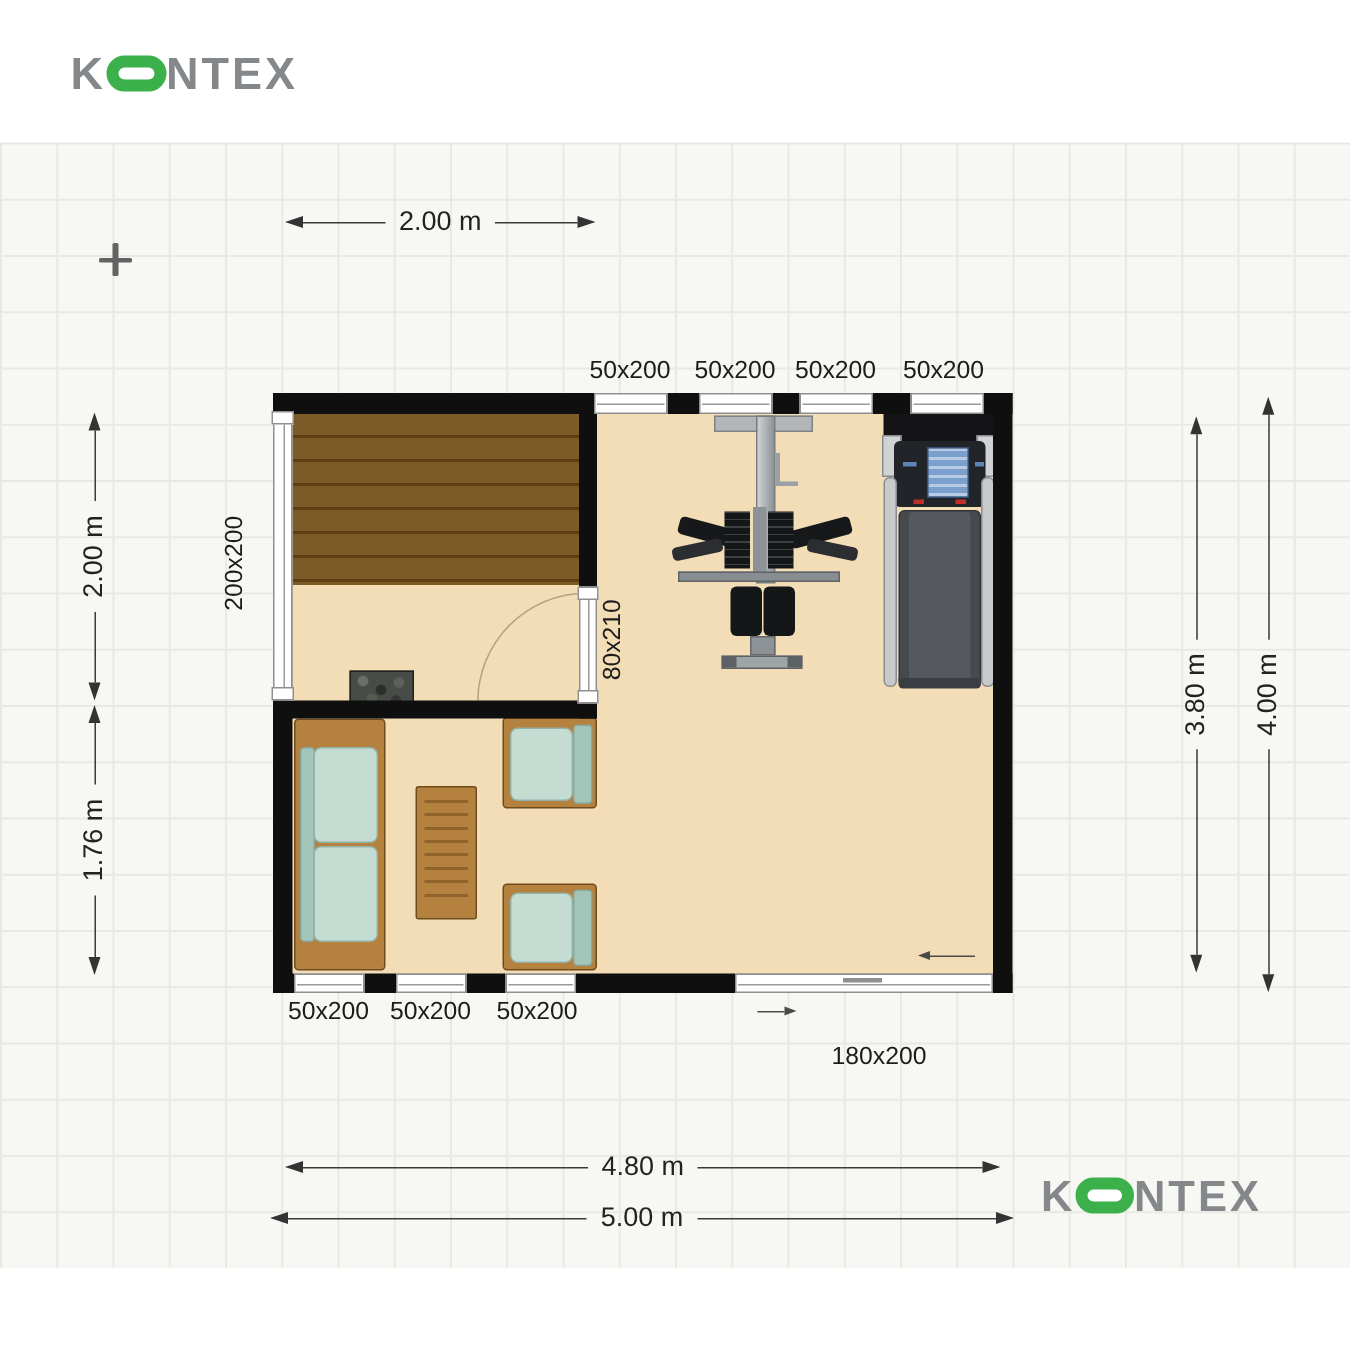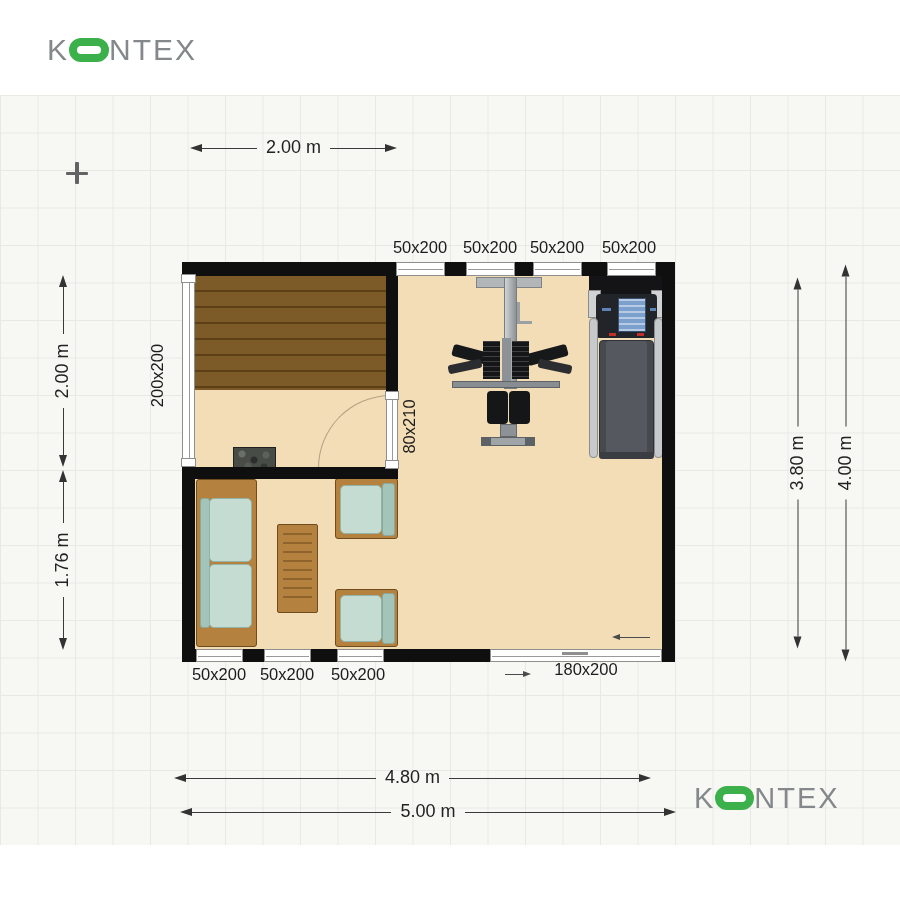--- a/index.html
+++ b/index.html
@@ -5,21 +5,21 @@
   html,body{margin:0;padding:0;background:#ffffff;}
   #canvas{position:relative;width:900px;height:900px;overflow:hidden;background:#ffffff;
           font-family:"Liberation Sans", sans-serif;color:#1c1c1c;}
   .abs{position:absolute;}
   
   #grid{position:absolute;left:0;top:95px;width:900px;height:750px;background-color:#f7f7f4;
         background-image:linear-gradient(to right,#e9e9e4 1px,transparent 1px),
                          linear-gradient(to bottom,#e9e9e4 1px,transparent 1px);
         background-size:37.5px 37.5px;}
   
-  .logo{position:absolute;font-weight:400;color:#84888b;letter-spacing:2px;white-space:nowrap;}
+  .logo{position:absolute;font-weight:700;color:#84888b;letter-spacing:2px;white-space:nowrap;}
   .logo .oshape{display:inline-block;background:#ffffff;border-style:solid;border-color:#3cb04a;vertical-align:-2px;}
   
   .wall{position:absolute;background:#0f0f0f;z-index:3;}
   .floor{position:absolute;background:#f3ddb6;z-index:1;}
   .win{position:absolute;background:#ffffff;border:1px solid #8f8f8f;box-sizing:border-box;z-index:4;}
   .win.h::after{content:"";position:absolute;left:1px;right:1px;top:50%;height:1px;background:#9a9a9a;}
   .win.v::after{content:"";position:absolute;top:1px;bottom:1px;left:50%;width:1px;background:#9a9a9a;}
   .cap{position:absolute;background:#ffffff;border:1px solid #8f8f8f;box-sizing:border-box;z-index:5;}
   .door-arc{position:absolute;width:72px;height:72px;border-top:1.5px solid #b2a183;border-left:1.5px solid #b2a183;
             border-top-left-radius:100% 100%;z-index:2;}
@@ -153,42 +153,42 @@
   <div class="cap" style="left:385px;top:391px;width:14px;height:9px;"></div>
   <div class="cap" style="left:385px;top:460px;width:14px;height:9px;"></div>
 
   <div class="olabel" style="left:380px;top:238px;width:80px;">50x200</div>
   <div class="olabel" style="left:450px;top:238px;width:80px;">50x200</div>
   <div class="olabel" style="left:517px;top:238px;width:80px;">50x200</div>
   <div class="olabel" style="left:589px;top:238px;width:80px;">50x200</div>
   <div class="olabel" style="left:179px;top:665px;width:80px;">50x200</div>
   <div class="olabel" style="left:247px;top:665px;width:80px;">50x200</div>
   <div class="olabel" style="left:318px;top:665px;width:80px;">50x200</div>
-  <div class="olabel" style="left:536px;top:660px;width:100px;">180x200</div>
+  <div class="olabel" style="left:536px;top:695px;width:100px;">180x200</div>
   <div class="olabel vert" style="left:117px;top:366px;width:80px;">200x200</div>
   <div class="olabel vert" style="left:369px;top:417px;width:80px;">80x210</div>
 
   <div class="sarrow" style="left:505px;top:670px;width:26px;height:8px;">
     <div class="ln"></div>
       <div class="hr"></div>
   </div>
   <div class="sarrow" style="left:612px;top:633px;width:38px;height:8px;">
     <div class="hl"></div>
       <div class="ln"></div>
   </div>
 
   <div class="dim" style="left:190px;top:138px;width:207px;height:20px;">
     <div class="ah-l"></div>
       <div class="ln"></div>
     <span class="lbl">2.00 m</span>
     <div class="ln"></div>
       <div class="ah-r"></div>
   </div>
 
-  <div class="dim" style="left:174px;top:768px;width:477px;height:20px;">
+  <div class="dim" style="left:190px;top:768px;width:477px;height:20px;">
     <div class="ah-l"></div>
       <div class="ln"></div>
     <span class="lbl">4.80 m</span>
     <div class="ln"></div>
       <div class="ah-r"></div>
   </div>
   <div class="dim" style="left:180px;top:802px;width:496px;height:20px;">
     <div class="ah-l"></div>
       <div class="ln"></div>
     <span class="lbl">5.00 m</span>

